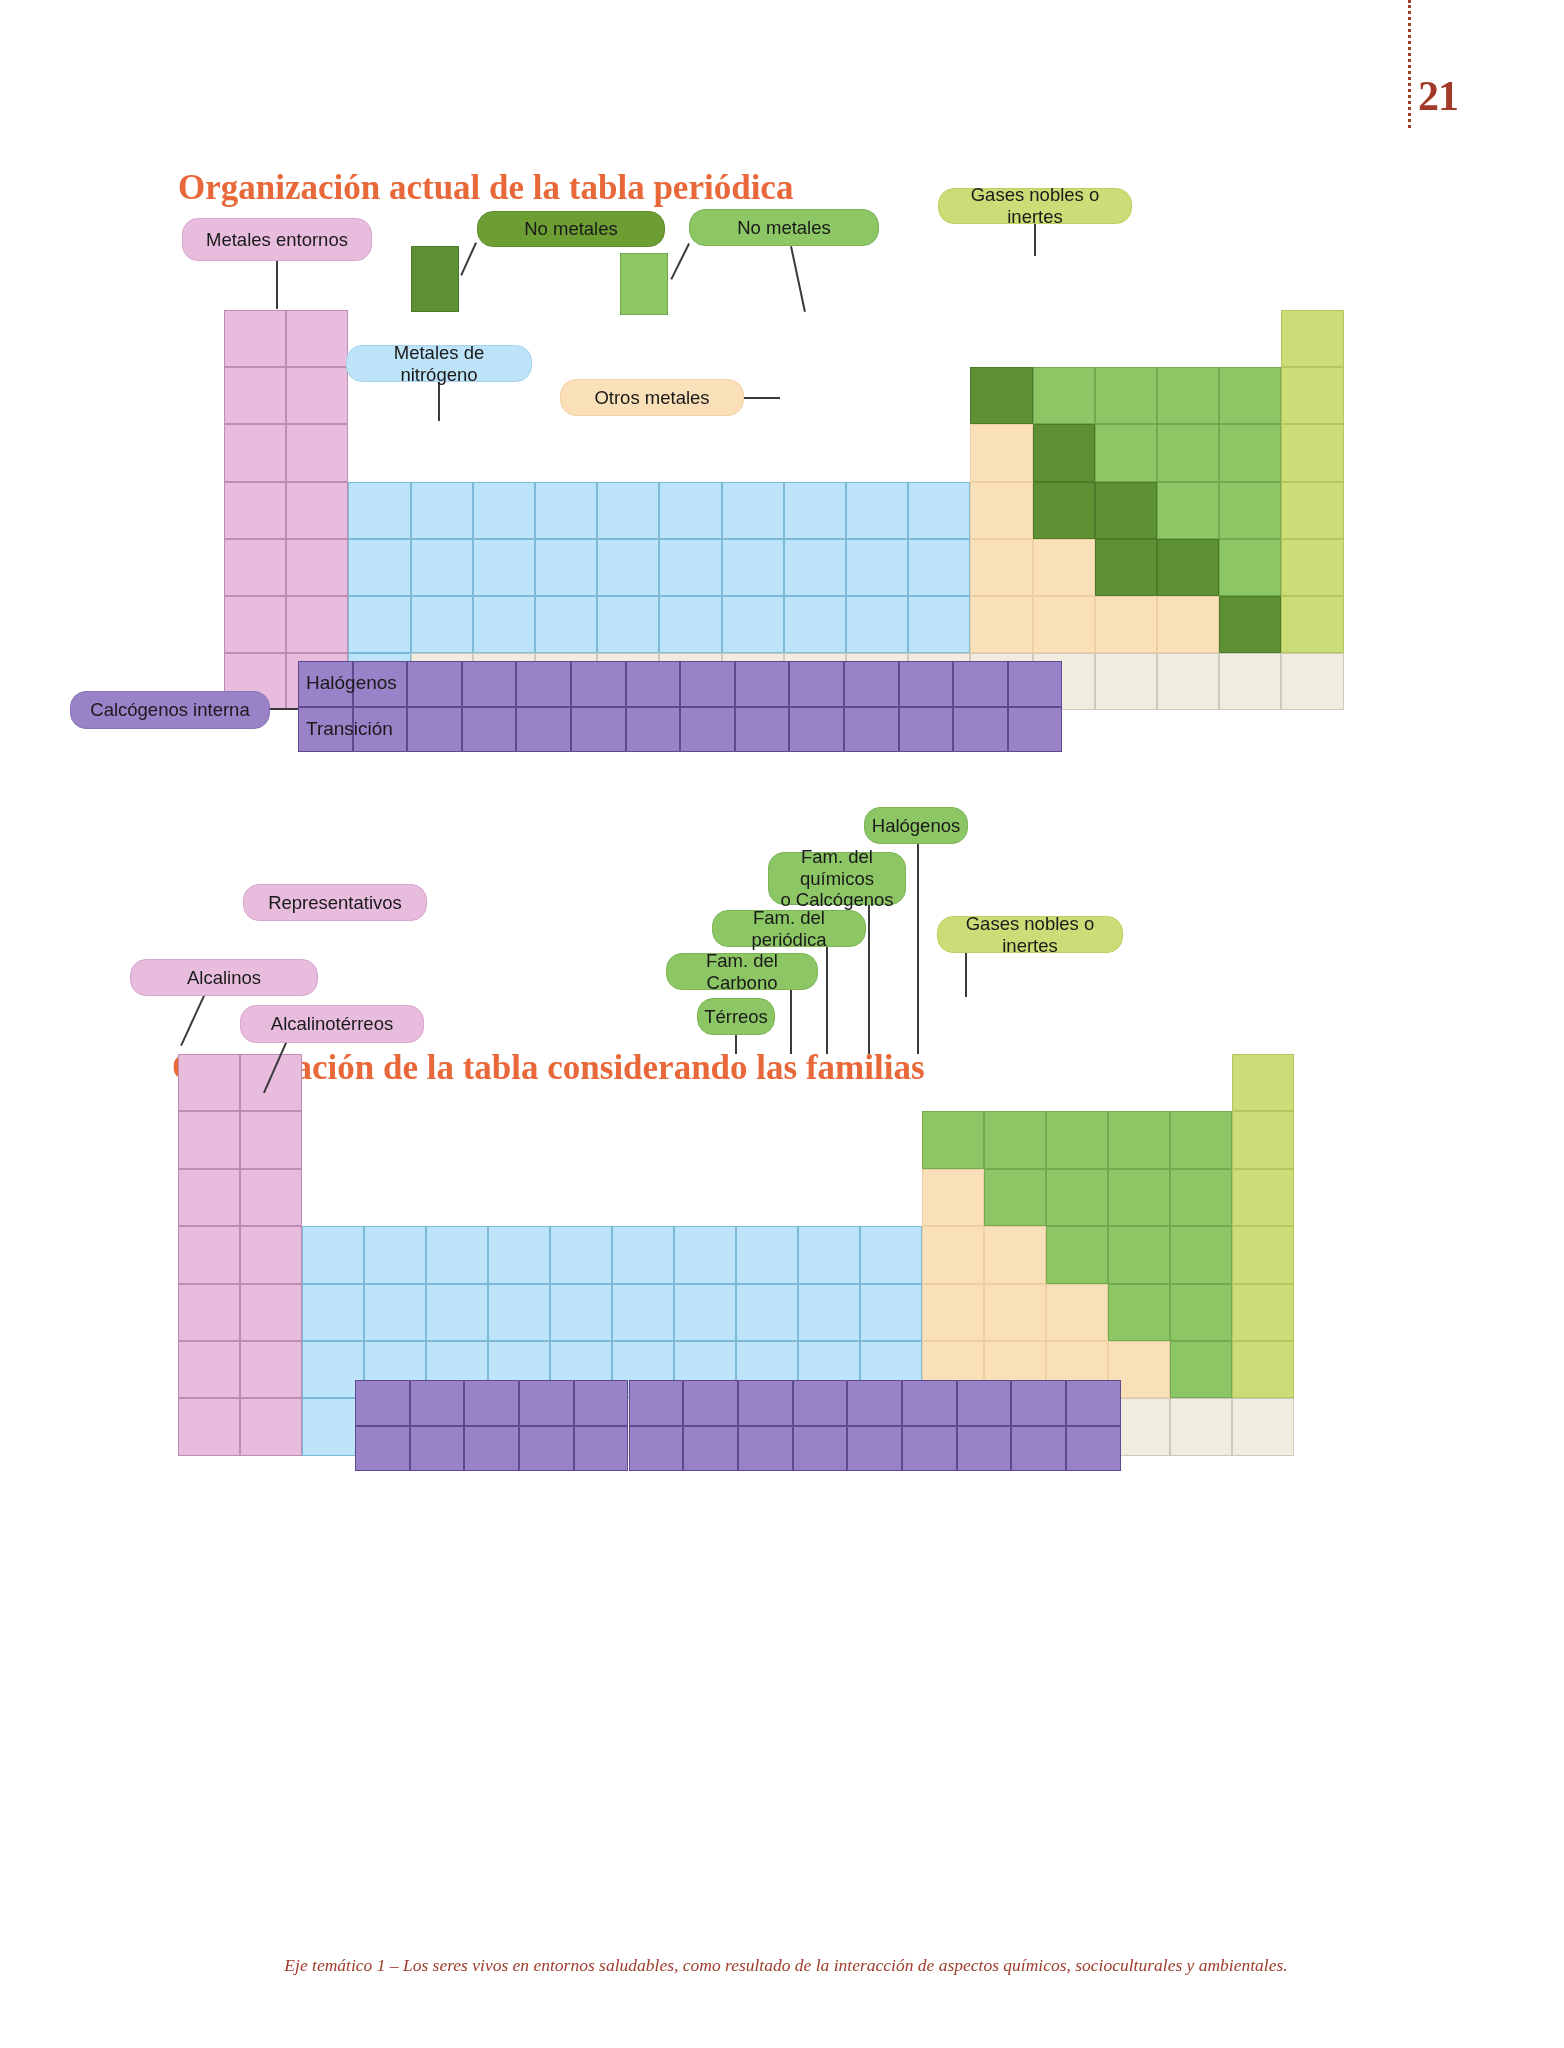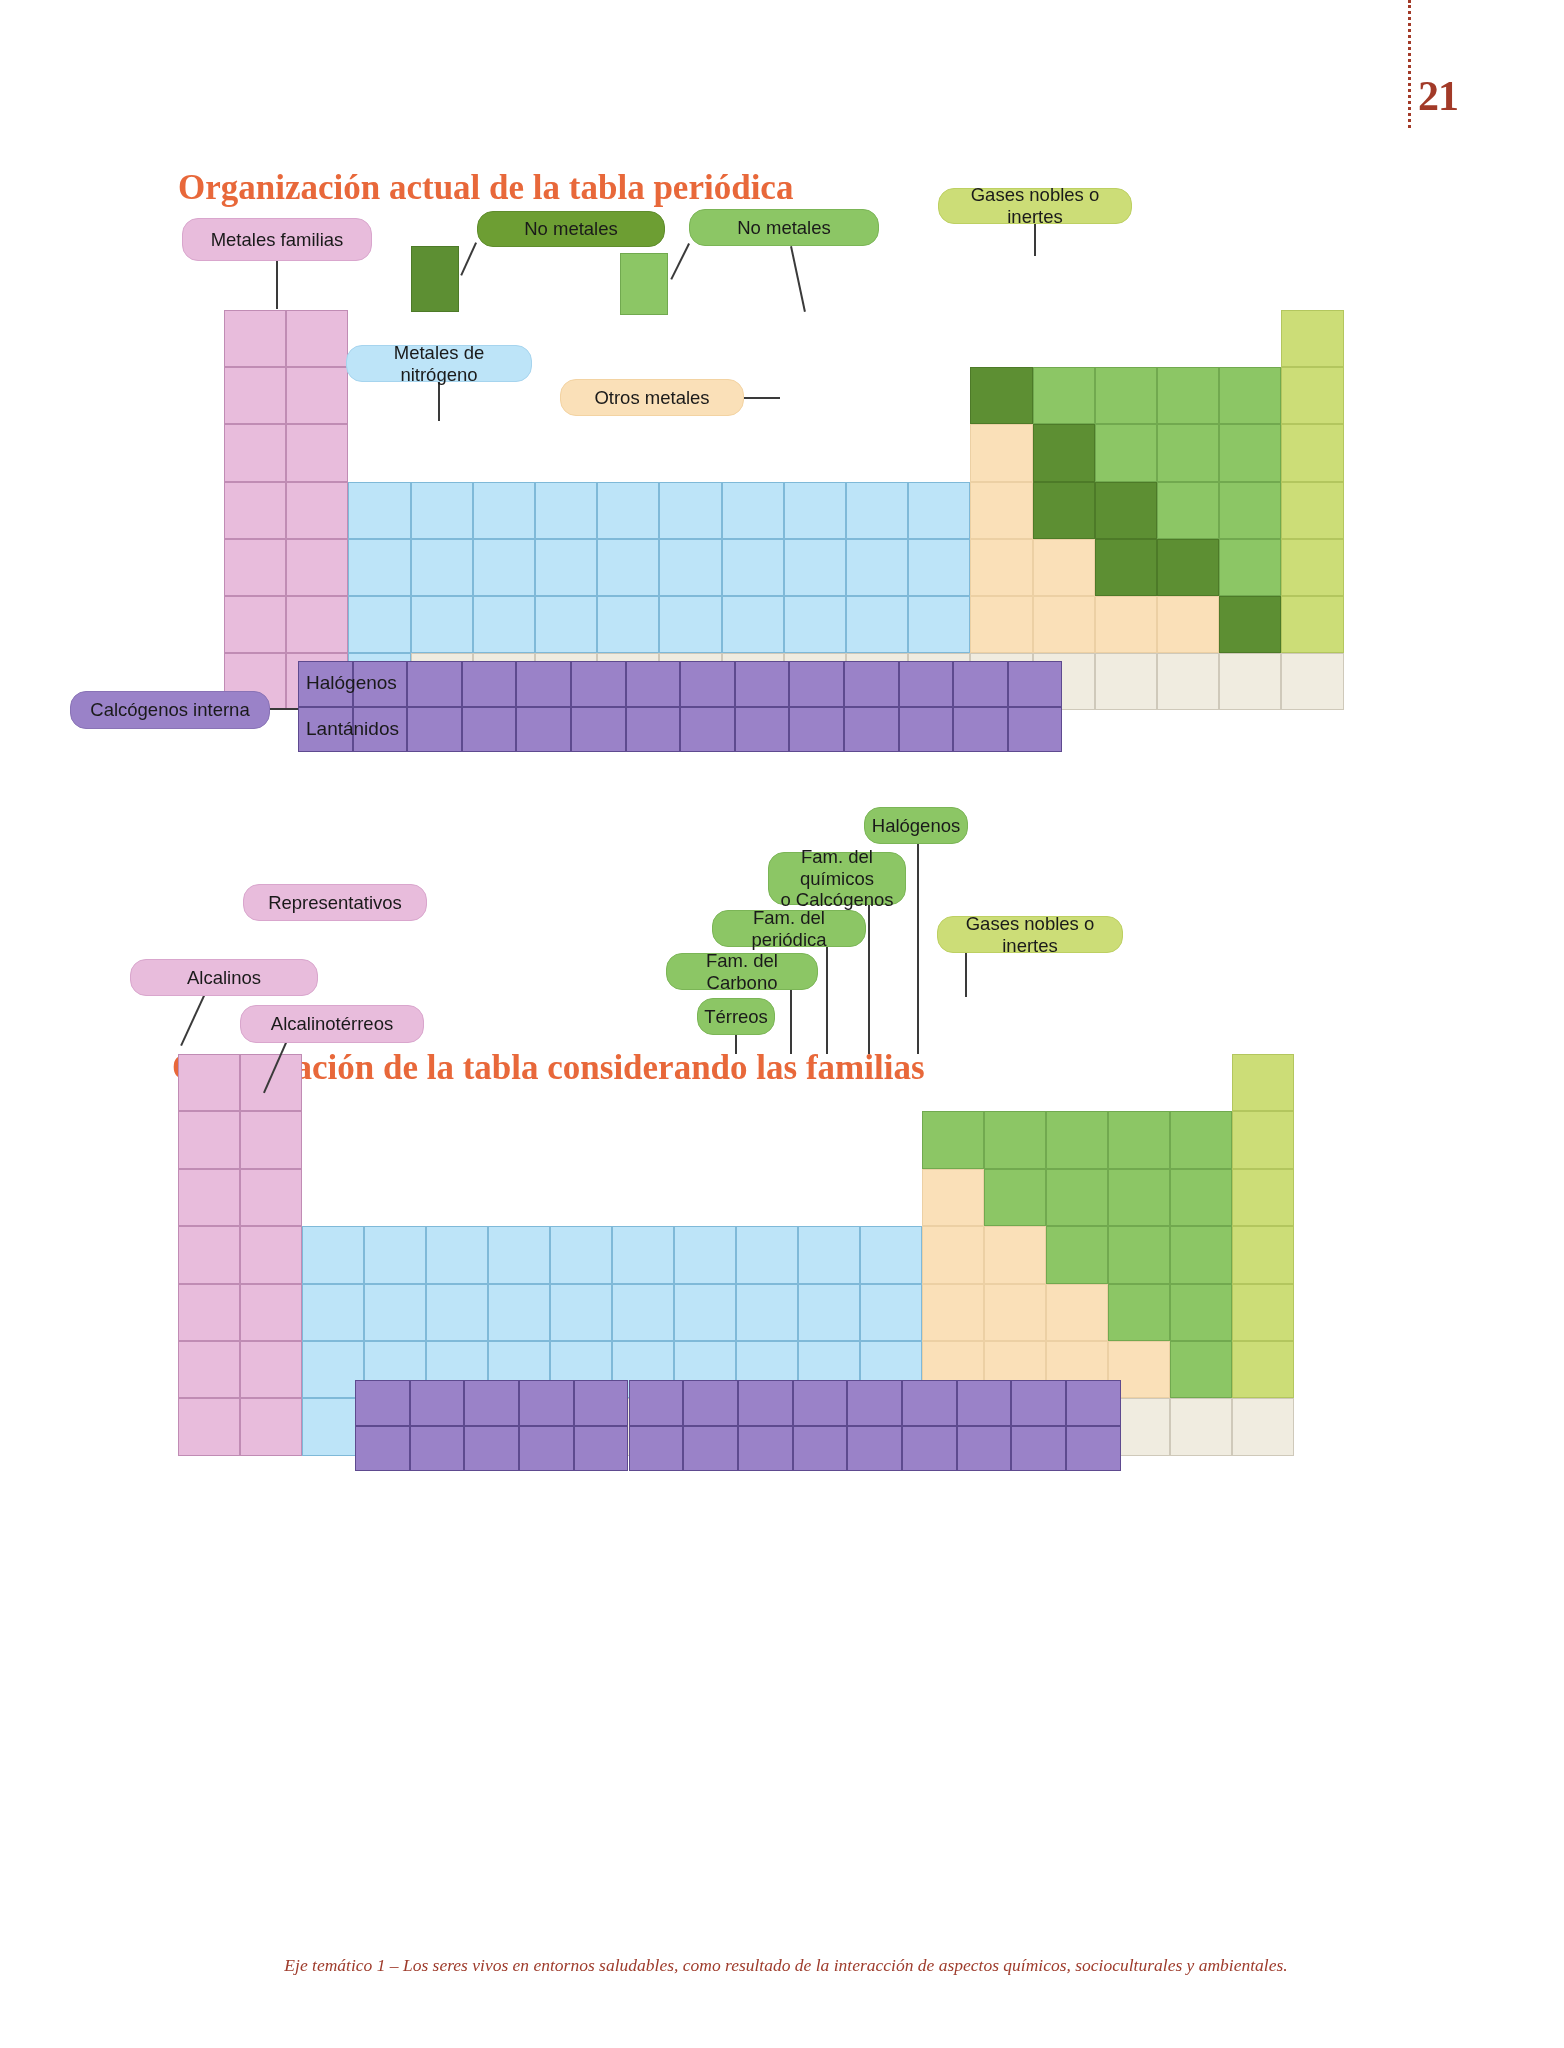--- a/index.html
+++ b/index.html
@@ -207,36 +207,36 @@
     <div class="cell c-purple" style="left: 680.2px; top: 706.5px; width: 54.6px; height: 45.5px;"></div>
     <div class="cell c-purple" style="left: 734.8px; top: 706.5px; width: 54.6px; height: 45.5px;"></div>
     <div class="cell c-purple" style="left: 789.4px; top: 706.5px; width: 54.6px; height: 45.5px;"></div>
     <div class="cell c-purple" style="left: 844px; top: 706.5px; width: 54.6px; height: 45.5px;"></div>
     <div class="cell c-purple" style="left: 898.6px; top: 706.5px; width: 54.6px; height: 45.5px;"></div>
     <div class="cell c-purple" style="left: 953.2px; top: 706.5px; width: 54.6px; height: 45.5px;"></div>
     <div class="cell c-purple" style="left: 1007.8px; top: 706.5px; width: 54.6px; height: 45.5px;"></div>
   </div>
 
 <div class="row-label" id="d1-lant" style="left: 306px; top: 672px;">Halógenos</div>
-<div class="row-label" id="d1-act" style="left: 306px; top: 717.5px;">Lantánidos</div>
+<div class="row-label" id="d1-act" style="left: 306px; top: 717.5px;">Transición</div>
 
 <div id="d1-decor">
     <div class="leader v" style="left: 276px; top: 261px; height: 48px;"></div>
     <div class="swatch" style="left: 411px; top: 246px; width: 48px; height: 66px; background: rgb(93, 143, 51); border: 1px solid rgb(77, 122, 40);"></div>
     <div class="swatch" style="left: 620px; top: 253px; width: 48px; height: 62px; background: rgb(140, 198, 101); border: 1px solid rgb(113, 169, 79);"></div>
     <div class="leader-diag" style="left: 477px; top: 243px; width: 36.2491px; transform: rotate(114.444deg);"></div>
     <div class="leader-diag" style="left: 690px; top: 244px; width: 40.2492px; transform: rotate(116.565deg);"></div>
     <div class="leader-diag" style="left: 792px; top: 246px; width: 67.4685px; transform: rotate(78.0239deg);"></div>
     <div class="leader v" style="left: 1034px; top: 224px; height: 32px;"></div>
     <div class="leader v" style="left: 438px; top: 382px; height: 39px;"></div>
     <div class="leader h" style="left: 744px; top: 397px; width: 36px;"></div>
     <div class="leader h" style="left: 270px; top: 708px; width: 28px;"></div>
   </div>
 
-<div class="pill pink" style="left:182px;top:218px;width:190px;height:43px;">Metales familias</div>
+<div class="pill pink" style="left:182px;top:218px;width:190px;height:43px;">Metales entornos</div>
 <div class="pill dgreen" style="left:477px;top:211px;width:188px;height:36px;">No metales</div>
 <div class="pill green" style="left:689px;top:209px;width:190px;height:37px;">No metales</div>
 <div class="pill lime" style="left:938px;top:188px;width:194px;height:36px;">Gases nobles o inertes</div>
 <div class="pill blue" style="left:346px;top:345px;width:186px;height:37px;">Metales de nitrógeno</div>
 <div class="pill orange" style="left:560px;top:379px;width:184px;height:37px;">Otros metales</div>
 <div class="pill purple" style="left:70px;top:691px;width:200px;height:38px;">Calcógenos interna</div>
 
 <div class="section-title" id="title-2">Organización de la tabla considerando las familias</div>
 
 <div id="table2">

